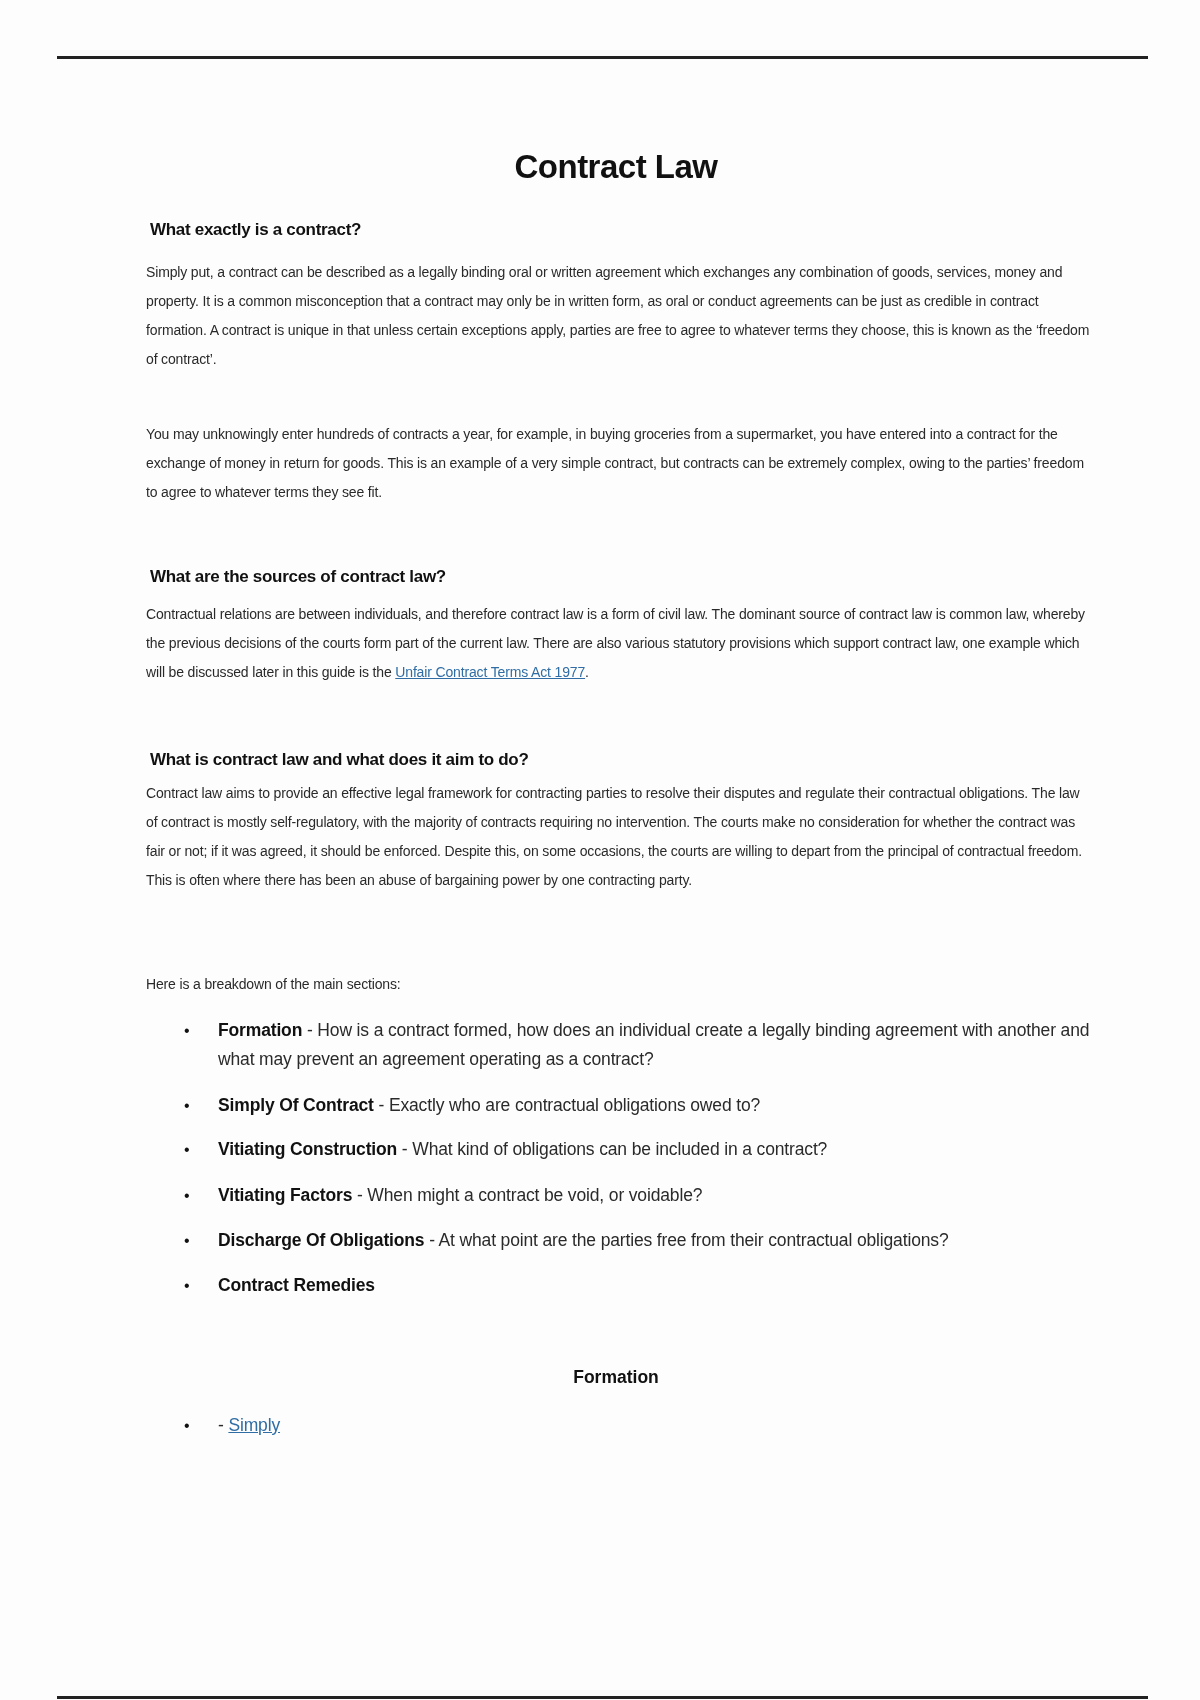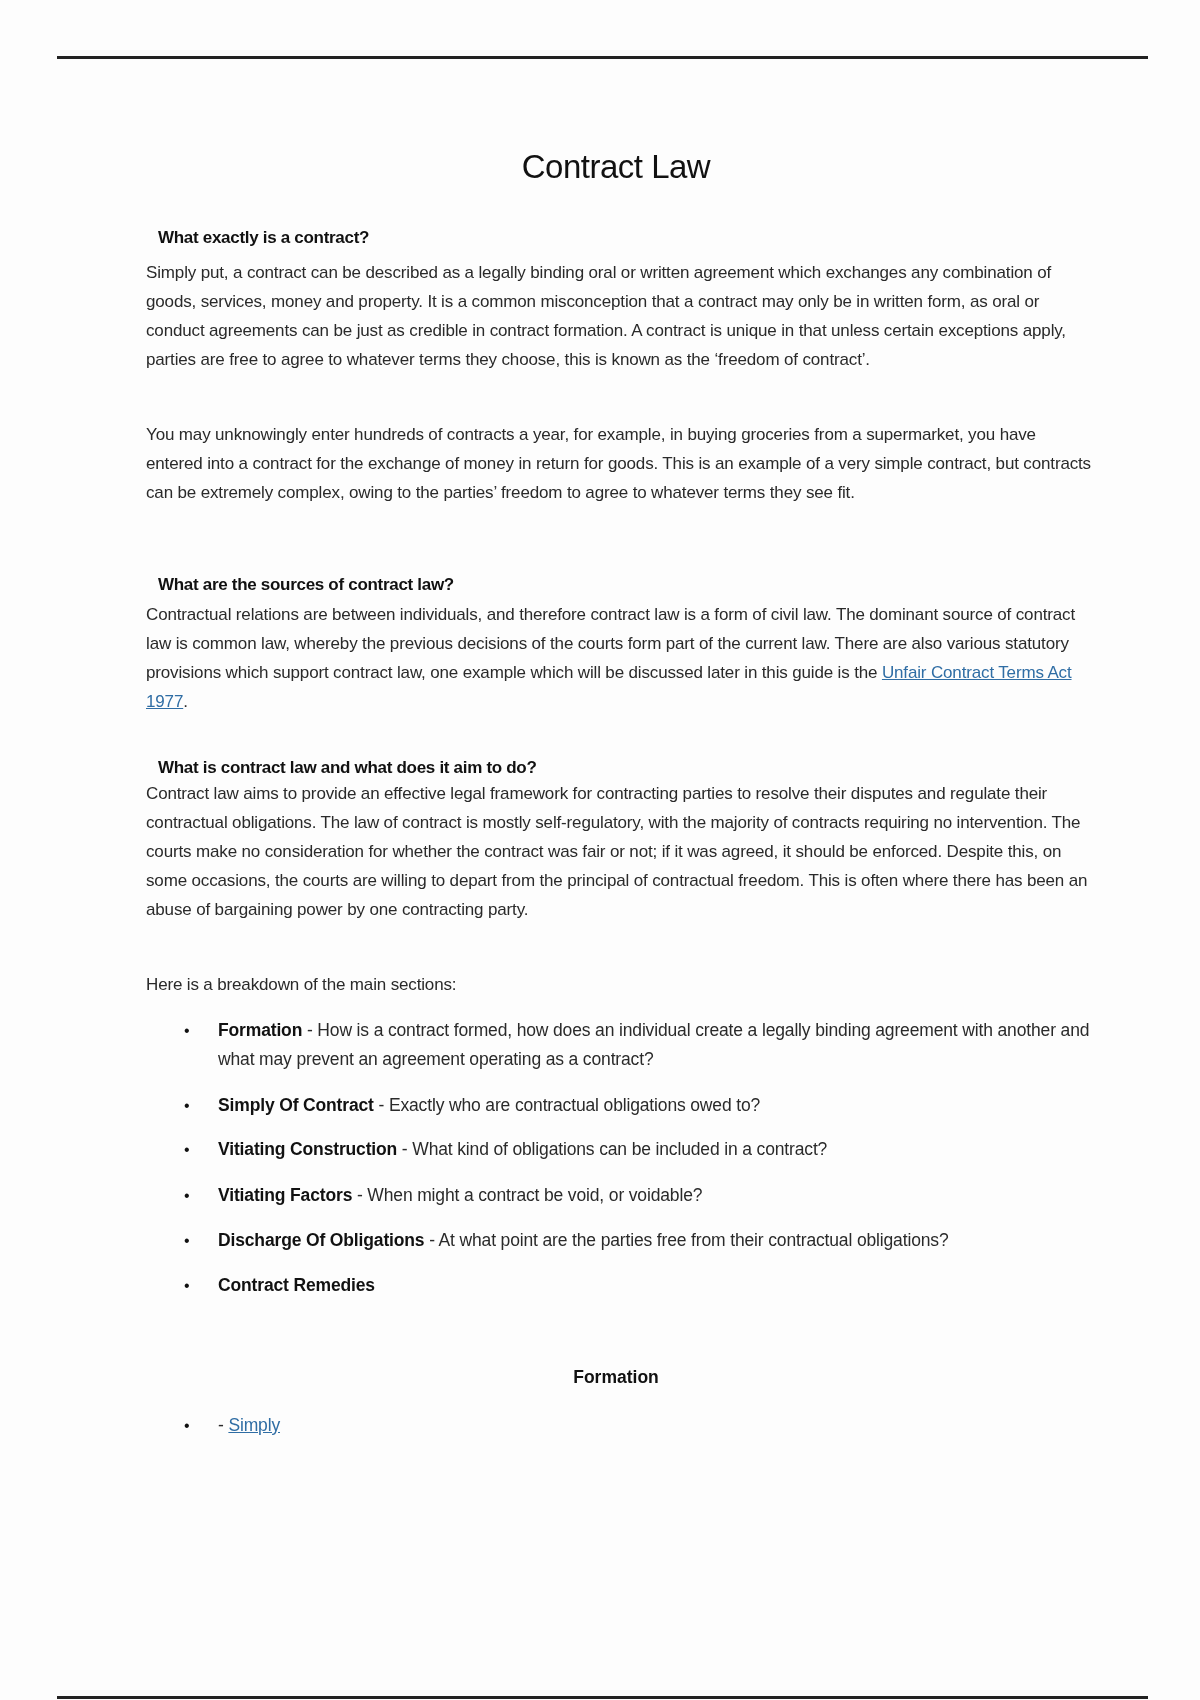--- a/index.html
+++ b/index.html
@@ -3,23 +3,23 @@
 <meta charset="utf-8">
 <style>
   html,body{margin:0;padding:0;}
   body{width:1200px;height:1700px;background:#fdfdfd;position:relative;overflow:hidden;
        font-family:"Liberation Sans",sans-serif;color:#222;}
   .rule{position:absolute;left:57px;width:1091px;height:3px;background:#222;}
   .rule.top{top:56px;}
   .rule.bottom{top:1696px;}
   .page{position:absolute;left:146px;top:0;width:940px;}
   h1{position:absolute;left:0;width:940px;top:148px;margin:0;text-align:center;
-     font-size:33px;font-weight:normal;color:#111;letter-spacing:-0.5px;}
-  .h{position:absolute;left:0;margin:12px;font-size:17px;font-weight:bold;color:#111;letter-spacing:-0.3px;}
-  .p{position:absolute;left:0;width:945px;margin:0;font-size:17px;line-height:29px;color:#2a2a2a;letter-spacing:-0.15px;}
+     font-size:33px;font-weight:bold;color:#111;letter-spacing:-0.5px;}
+  .h{position:absolute;left:0;margin:4px;font-size:17px;font-weight:bold;color:#111;letter-spacing:-0.3px;}
+  .p{position:absolute;left:0;width:945px;margin:0;font-size:14px;line-height:29px;color:#2a2a2a;letter-spacing:-0.15px;}
   a{color:#2f6da4;text-decoration:underline;}
   ul{position:absolute;left:0;margin:0;padding:0;list-style:none;width:950px;}
   ul li{position:relative;padding-left:72px;font-size:17.5px;line-height:29px;color:#2a2a2a;letter-spacing:-0.15px;}
   ul li .bullet{position:absolute;left:38px;top:0;font-size:16px;color:#111;}
   ul li b{color:#111;}
   .center-h{position:absolute;left:0;width:940px;text-align:center;font-size:17.5px;font-weight:bold;color:#111;margin:0;}
 </style>
 </head>
 <body>
 

